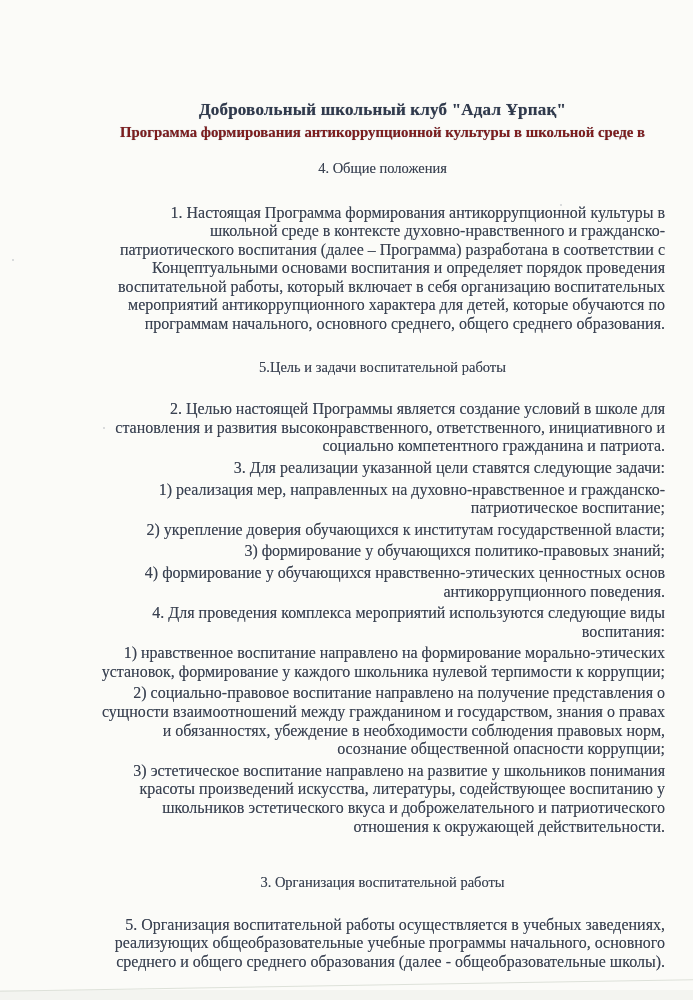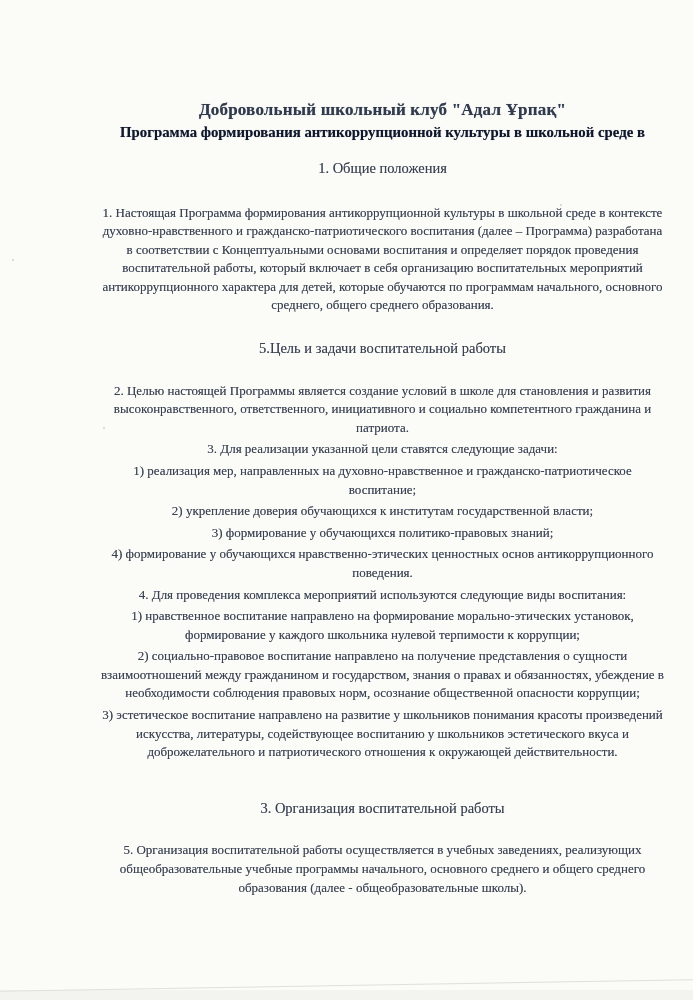--- a/index.html
+++ b/index.html
@@ -33,40 +33,40 @@
     letter-spacing: 0.2px;
     text-shadow: 0 0 0.7px rgba(44, 54, 78, 0.6);
   }
   .doc-subtitle {
     margin: 0 auto;
     max-width: 528px;
     text-align: center;
     font-size: 14.8px;
     font-weight: bold;
     line-height: 21px;
-    color: #0f172a;
+    color: #7f1d1d;
     text-shadow: 0 0 0.7px rgba(44, 54, 78, 0.6);
   }
   .doc-subtitle span { display: block; }
   .sec-heading {
     margin: 0;
     text-align: center;
     font-size: 14.5px;
     font-weight: normal;
     line-height: 18.5px;
     text-shadow: 0 0 0.6px rgba(50, 60, 84, 0.5);
   }
   .heading-1 { margin-top: 16px; }
   .heading-2 { margin-top: 24px; }
   .heading-3 { margin-top: 37px; }
   p.para {
     margin: 3px 0 0 0;
-    font-size: 13px;
+    font-size: 16px;
     line-height: 18.6px;
-    text-align: center;
+    text-align: right;
     text-shadow: 0 0 0.6px rgba(50, 60, 84, 0.5);
   }
   p.para.first-after-heading-1 { margin-top: 26px; }
   p.para.first-after-heading-2 { margin-top: 24px; }
   p.para.first-after-heading-3 { margin-top: 24px; font-family: Liberation Serif, serif; }
   
   .page-edge {
     position: absolute;
     left: -12px;
     right: -12px;
@@ -100,21 +100,21 @@
 
 <div class="page">
   <div class="content">
 
     <h1 class="doc-title">Добровольный школьный клуб "Адал Ұрпақ"</h1>
 
     <div class="doc-subtitle">
       <span>Программа формирования антикоррупционной культуры в школьной среде в</span>
     </div>
 
-    <h2 class="sec-heading heading-1">1. Общие положения</h2>
+    <h2 class="sec-heading heading-1">4. Общие положения</h2>
 
     <p class="para first-after-heading-1">1. Настоящая Программа формирования антикоррупционной культуры в школьной среде в контексте духовно-нравственного и гражданско-патриотического воспитания (далее – Программа) разработана в соответствии с Концептуальными основами воспитания и определяет порядок проведения воспитательной работы, который включает в себя организацию воспитательных мероприятий антикоррупционного характера для детей, которые обучаются по программам начального, основного среднего, общего среднего образования.</p>
 
     <h2 class="sec-heading heading-2">5.Цель и задачи воспитательной работы</h2>
 
     <p class="para first-after-heading-2">2. Целью настоящей Программы является создание условий в школе для становления и развития высоконравственного, ответственного, инициативного и социально компетентного гражданина и патриота.</p>
     <p class="para">3. Для реализации указанной цели ставятся следующие задачи:</p>
     <p class="para">1) реализация мер, направленных на духовно-нравственное и гражданско-патриотическое воспитание;</p>
     <p class="para">2) укрепление доверия обучающихся к институтам государственной власти;</p>
     <p class="para">3) формирование у обучающихся политико-правовых знаний;</p>

